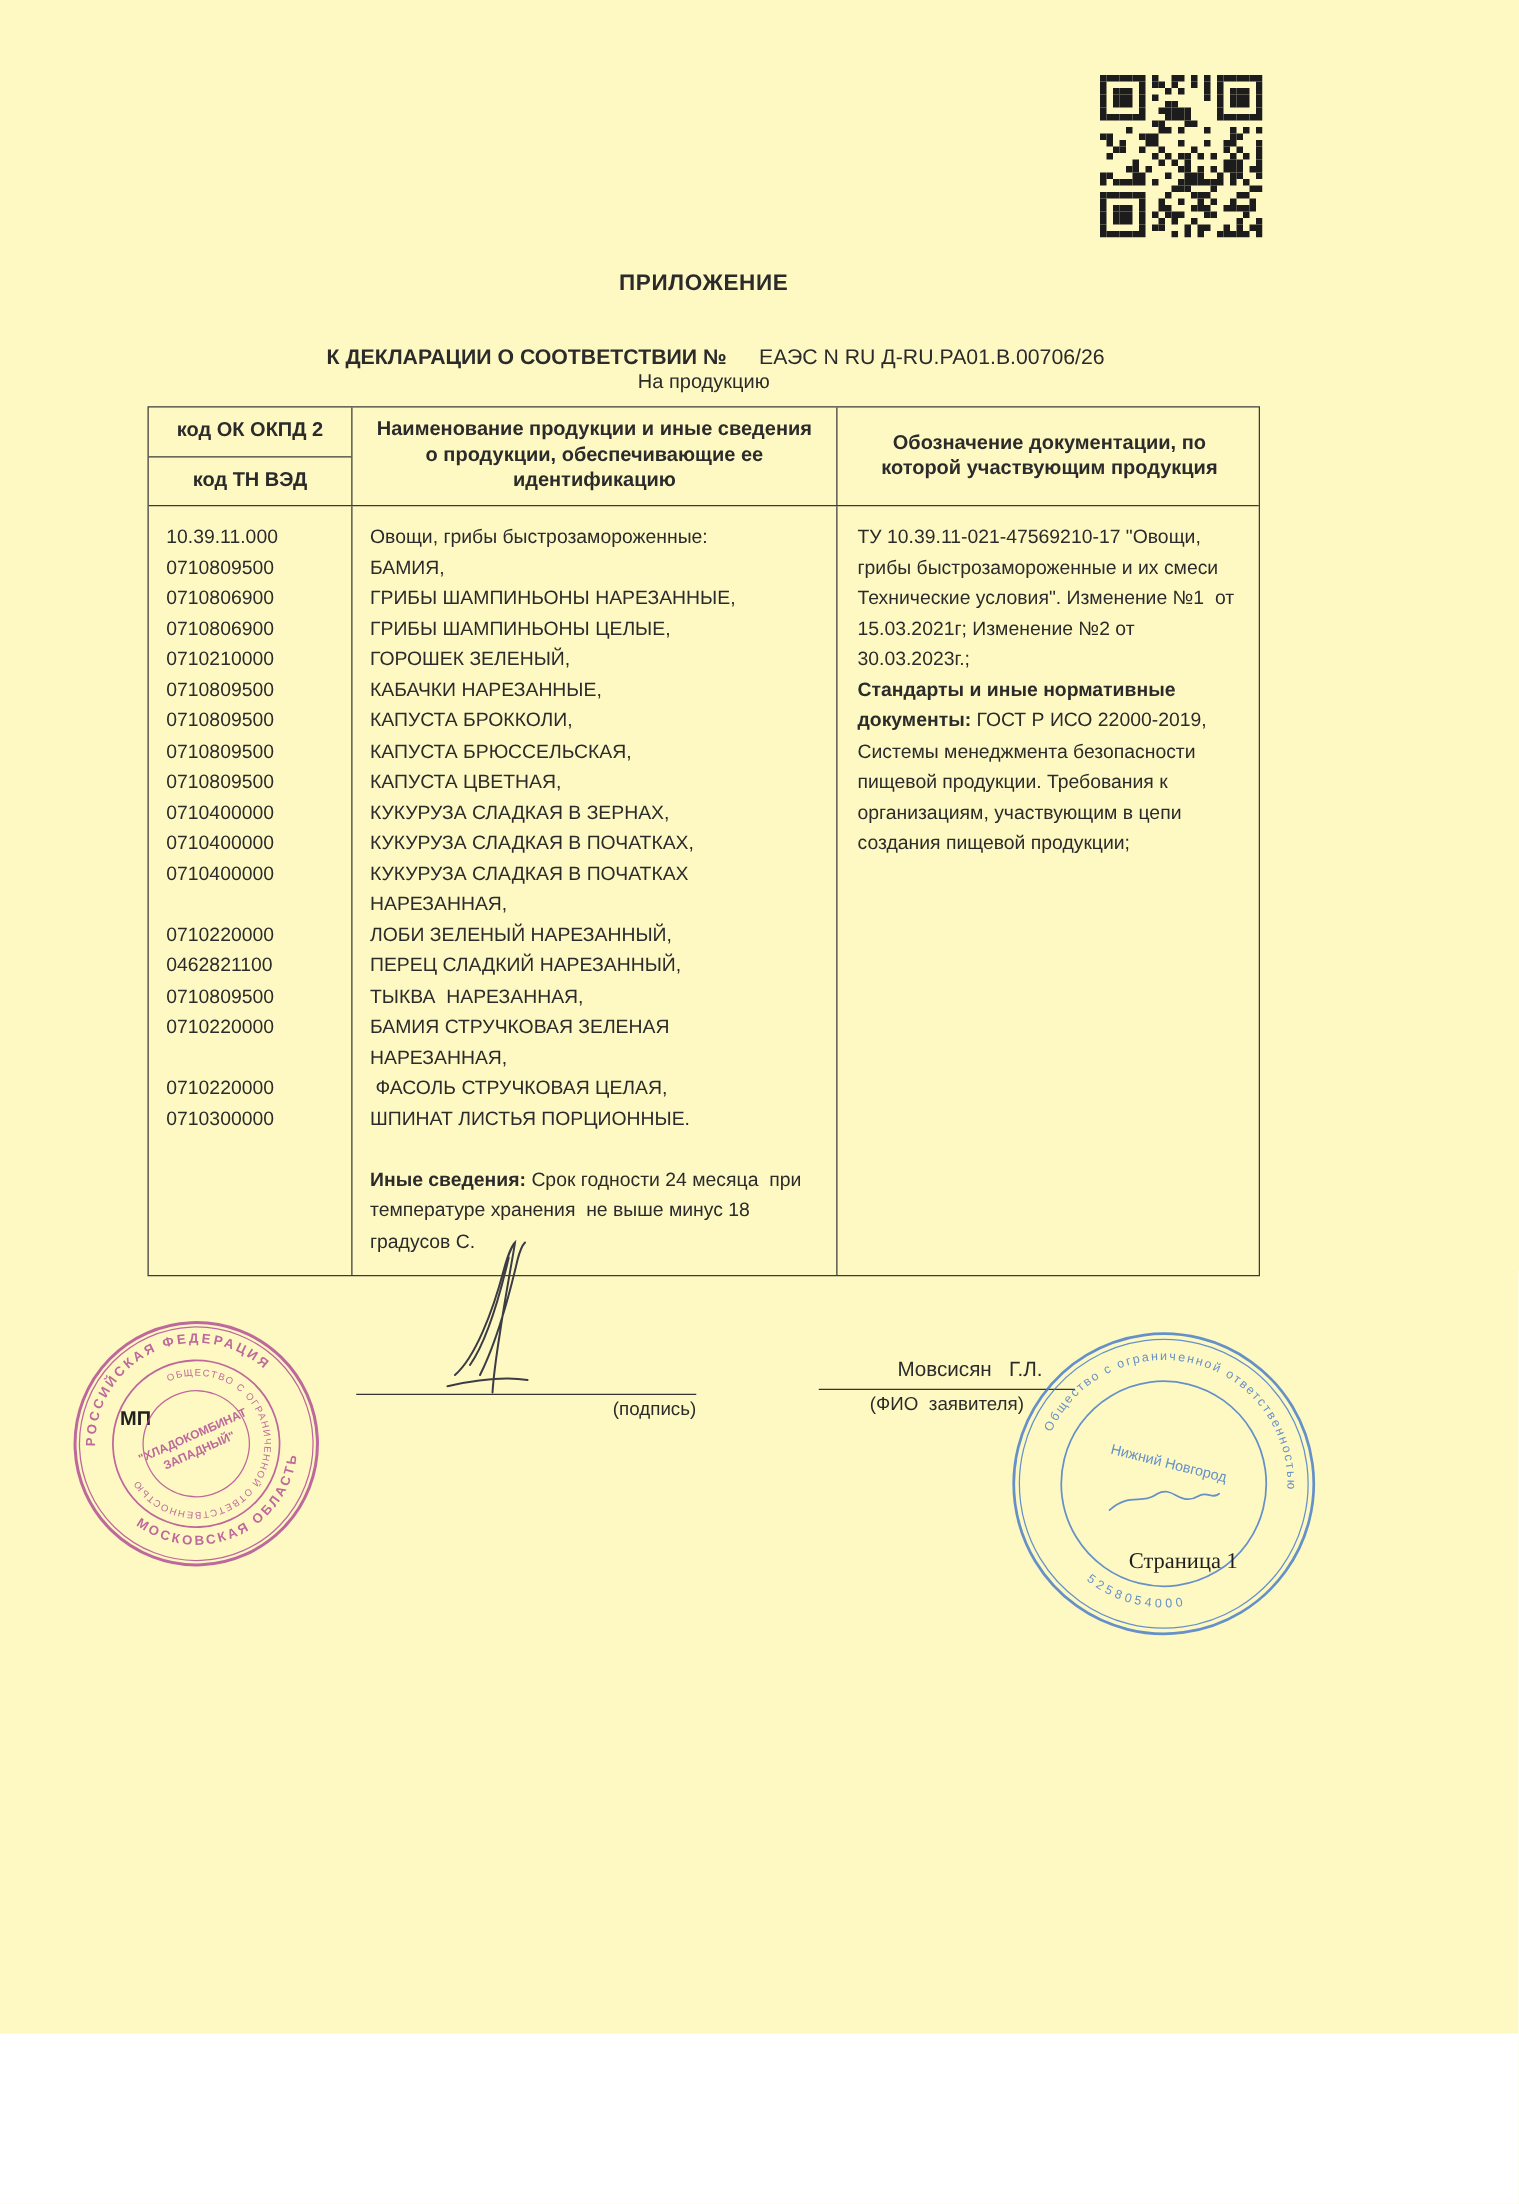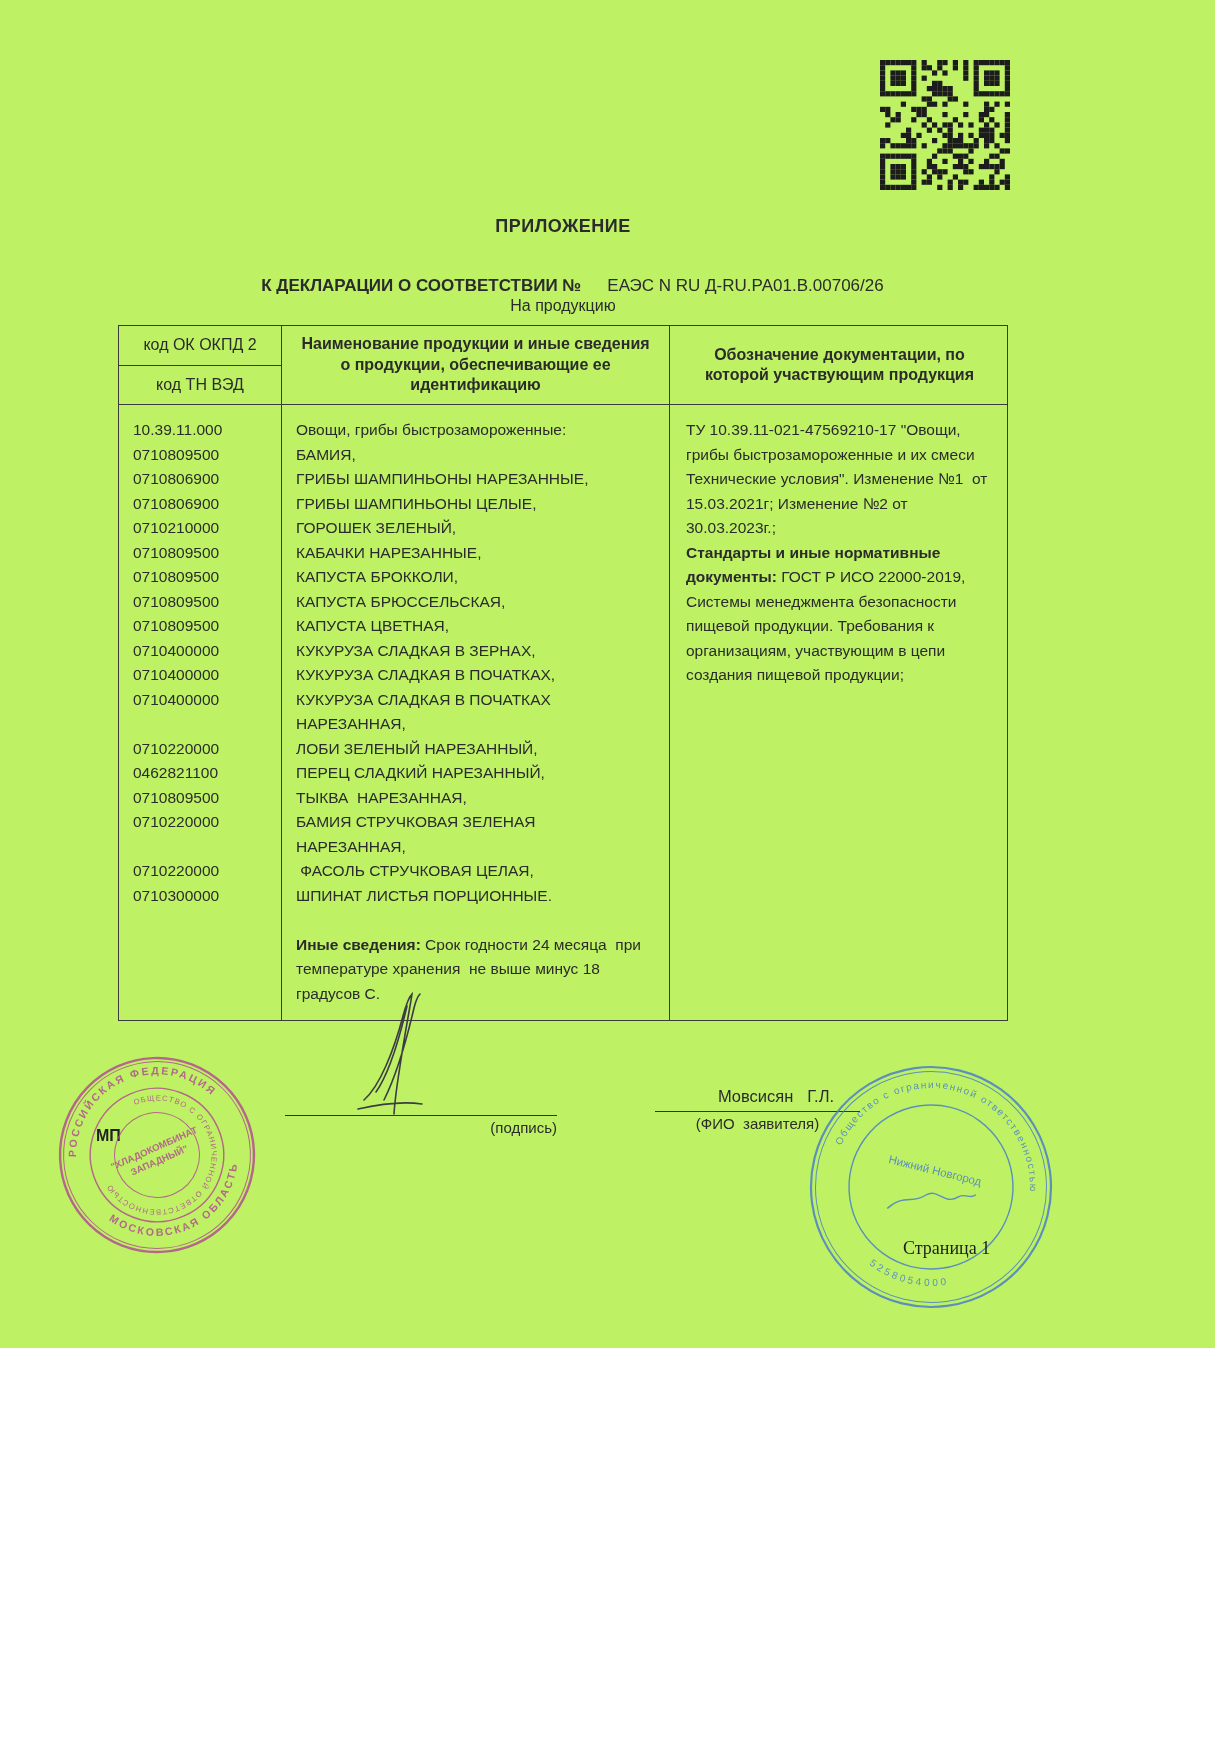--- a/index.html
+++ b/index.html
@@ -1,18 +1,18 @@
 <!DOCTYPE html>
 <html style="--stamp-left: #b14a93; --stamp-right: #4b7fca;"><head>
 <meta charset="utf-8">
 <style>
   * { margin:0; padding:0; box-sizing:border-box; }
   html,body { background:#ffffff; }
   body { font-family:"Liberation Sans","DejaVu Sans",sans-serif; color:#2b2b2b; }
-  .page { position:relative; width:1215px; height:1348px; margin:0 auto; background:#bef264; overflow:hidden; }
+  .page { position:relative; width:1215px; height:1627px; margin:0 auto; background:#fef9c3; overflow:hidden; }
 
   
   .qr { position:absolute; left:880px; top:60px; width:130px; height:130px; }
   .qr svg { width:100%; height:100%; fill:#1c1c1c; }
 
   
   .title { position:absolute; left:118px; top:216px; width:890px; text-align:center;
            font-weight:bold; font-size:18px; letter-spacing:.5px; }
   .decl-line { position:absolute; left:118px; top:256px; width:890px; text-align:center; font-size:17px; white-space:pre-wrap; }
   .decl-line .lbl { font-weight:bold; }
@@ -20,21 +20,21 @@
   .subtitle { position:absolute; left:118px; top:297px; width:890px; text-align:center; font-size:16px; }
 
   
   :root { --ink:#3b3b3b; --stamp-left:#b14a93; --stamp-right:#4b7fca; }
   .doc-table { position:absolute; left:118px; top:325px; width:890px; border:1.6px solid var(--ink); }
   .t-head, .t-body { display:grid; grid-template-columns:162px 388px 340px; }
   .t-head { border-bottom:1.6px solid var(--ink); }
   .t-cell.c2, .t-cell.c3 { border-left:1.6px solid var(--ink); }
   .head-c1 { display:flex; flex-direction:column; }
   .head-c1-top, .head-c1-bottom { flex:1; display:flex; align-items:center; justify-content:center;
-      font-weight:normal; font-size:16px; padding:4px 4px; text-align:center; }
+      font-weight:bold; font-size:16px; padding:4px 4px; text-align:center; }
   .head-c1-bottom { border-top:1.6px solid var(--ink); }
   .head-mid { display:flex; align-items:center; justify-content:center; text-align:center;
       font-weight:bold; font-size:16px; line-height:1.28; padding:6px 14px; min-height:78px; }
   .t-body { min-height:562px; }
   .body-c1 { padding:13px 6px 14px 14px; }
   .body-c2 { padding:13px 12px 14px 14px; }
   .body-c3 { padding:13px 14px 14px 16px; font-size:15.5px; line-height:24.5px; }
   .tline { font-size:15.5px; line-height:24.5px; min-height:24.5px; white-space:pre-wrap; }
   .body-c3 p { white-space:pre-wrap; }
   .other-info { margin-top:24.5px; font-size:15.5px; line-height:24.5px; max-width:368px; white-space:pre-wrap; }

